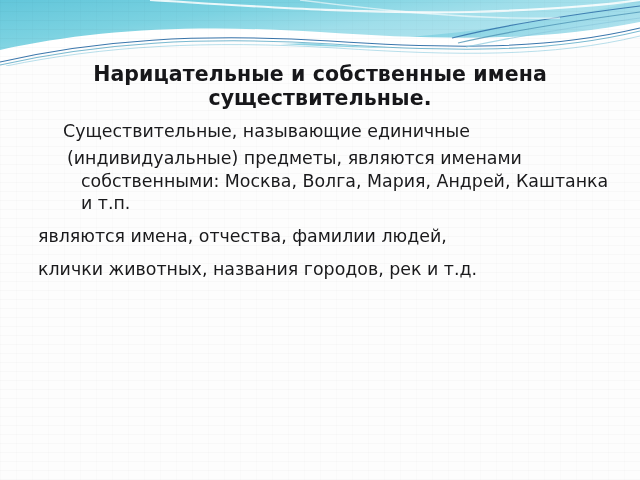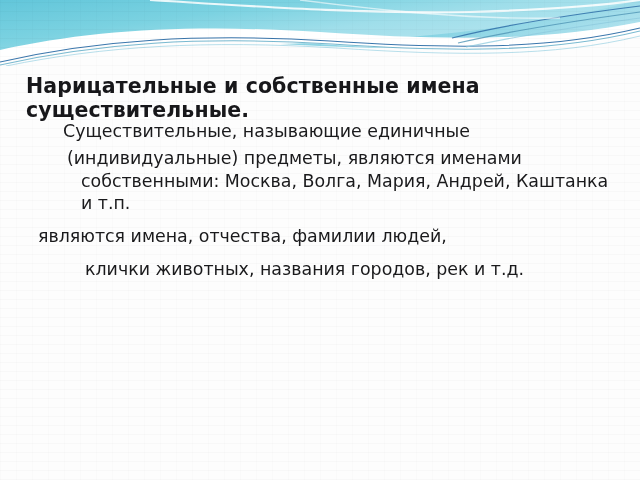--- a/index.html
+++ b/index.html
@@ -50,24 +50,25 @@
   }
   #header-banner svg {
     display: block;
     width: 640px;
     height: 66px;
   }
 
   
   #title-block {
     position: absolute;
-    top: 74px;
+    top: 62px;
     left: 26px;
     width: 588px;
     z-index: 4;
+    text-align: center;
   }
   #title-text {
     font-size: 20.5px;
     font-weight: bold;
     color: #17171a;
     line-height: 1.17;
     letter-spacing: 0.1px;
   }
 
   
@@ -81,21 +82,21 @@
   .para {
     color: #1a1a1c;
     font-size: 17.4px;
     line-height: 1.31;
     margin: 0 0 4px 0;
     padding-left: 47px;
     padding-right: 22px;
     text-indent: 0;
   }
   .para.indent-1  { padding-left: 47px; text-indent: 16px; }
-  .para.indent-0  { padding-left: 38px; text-indent: 0px; margin-left: 47px;  }
+  .para.indent-0  { padding-left: 38px; text-indent: 0px;  }
   .para.hang      { padding-left: 81px; text-indent: -14px; }
   .para.hang2     { padding-left: 52px; text-indent: -14px; }
   .para.gap       { margin-top: 10px; }
 </style>
 </head>
 <body>
 
 <div id="slide">
 
   <div id="header-banner">

